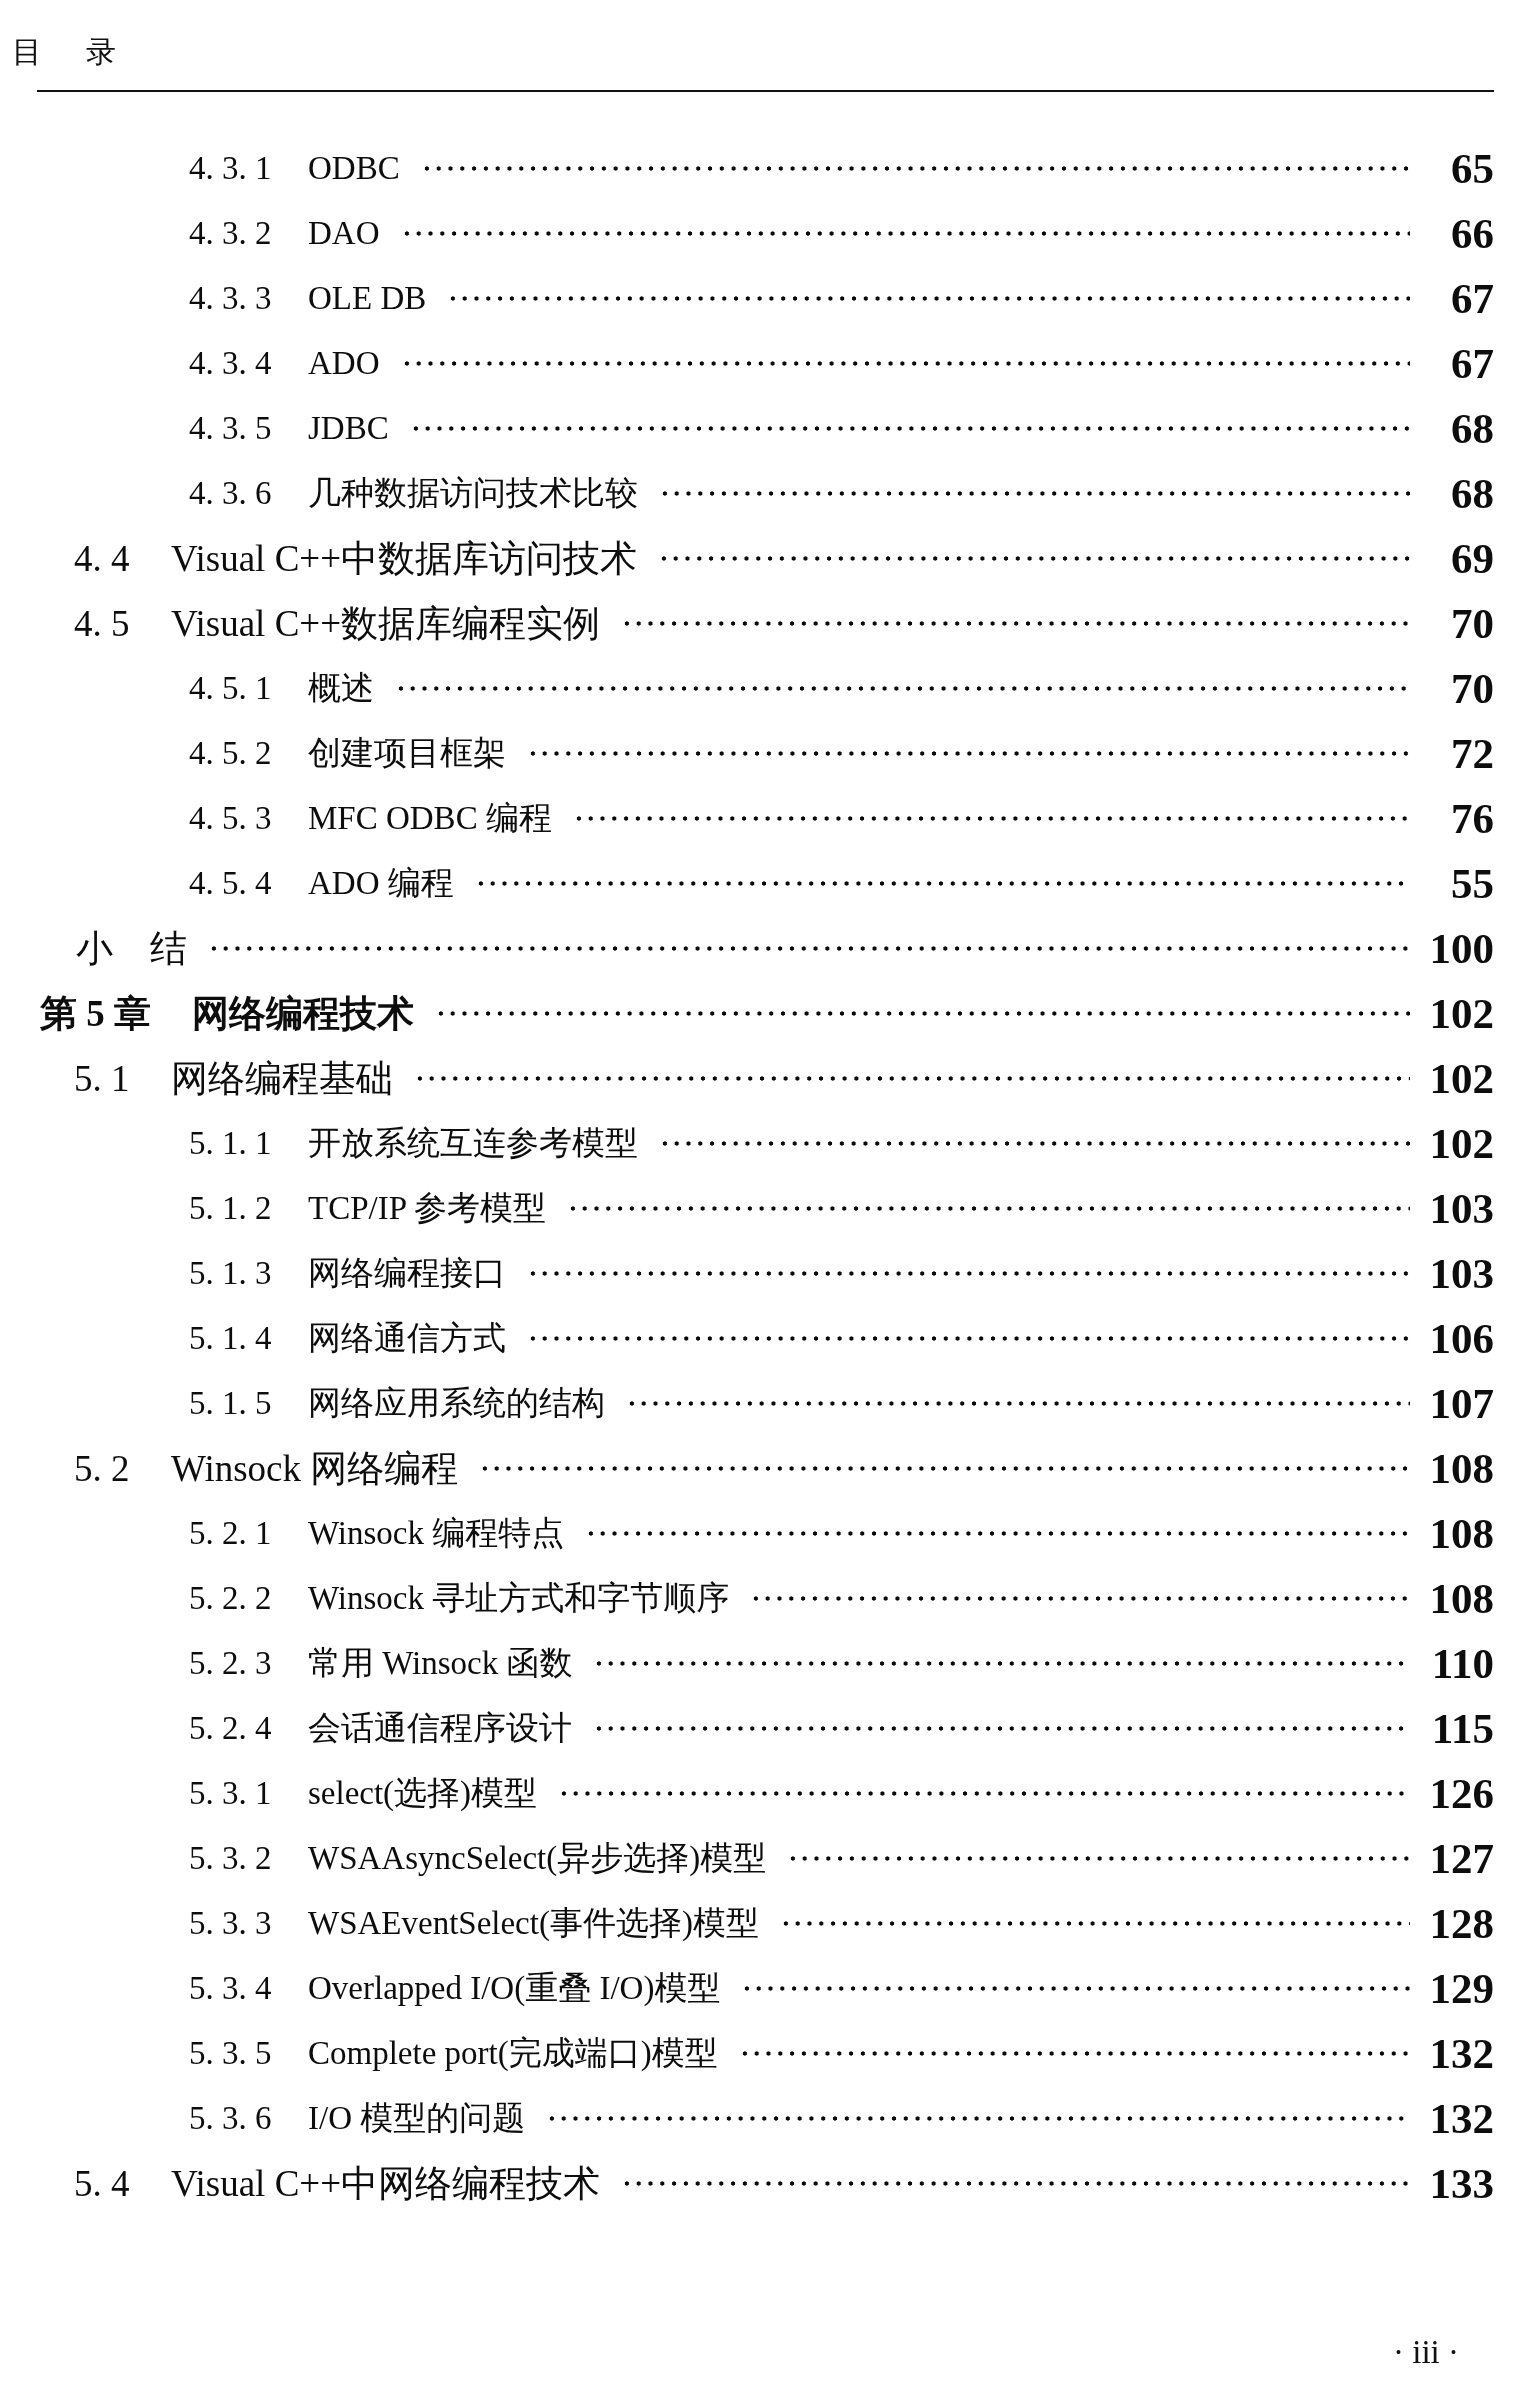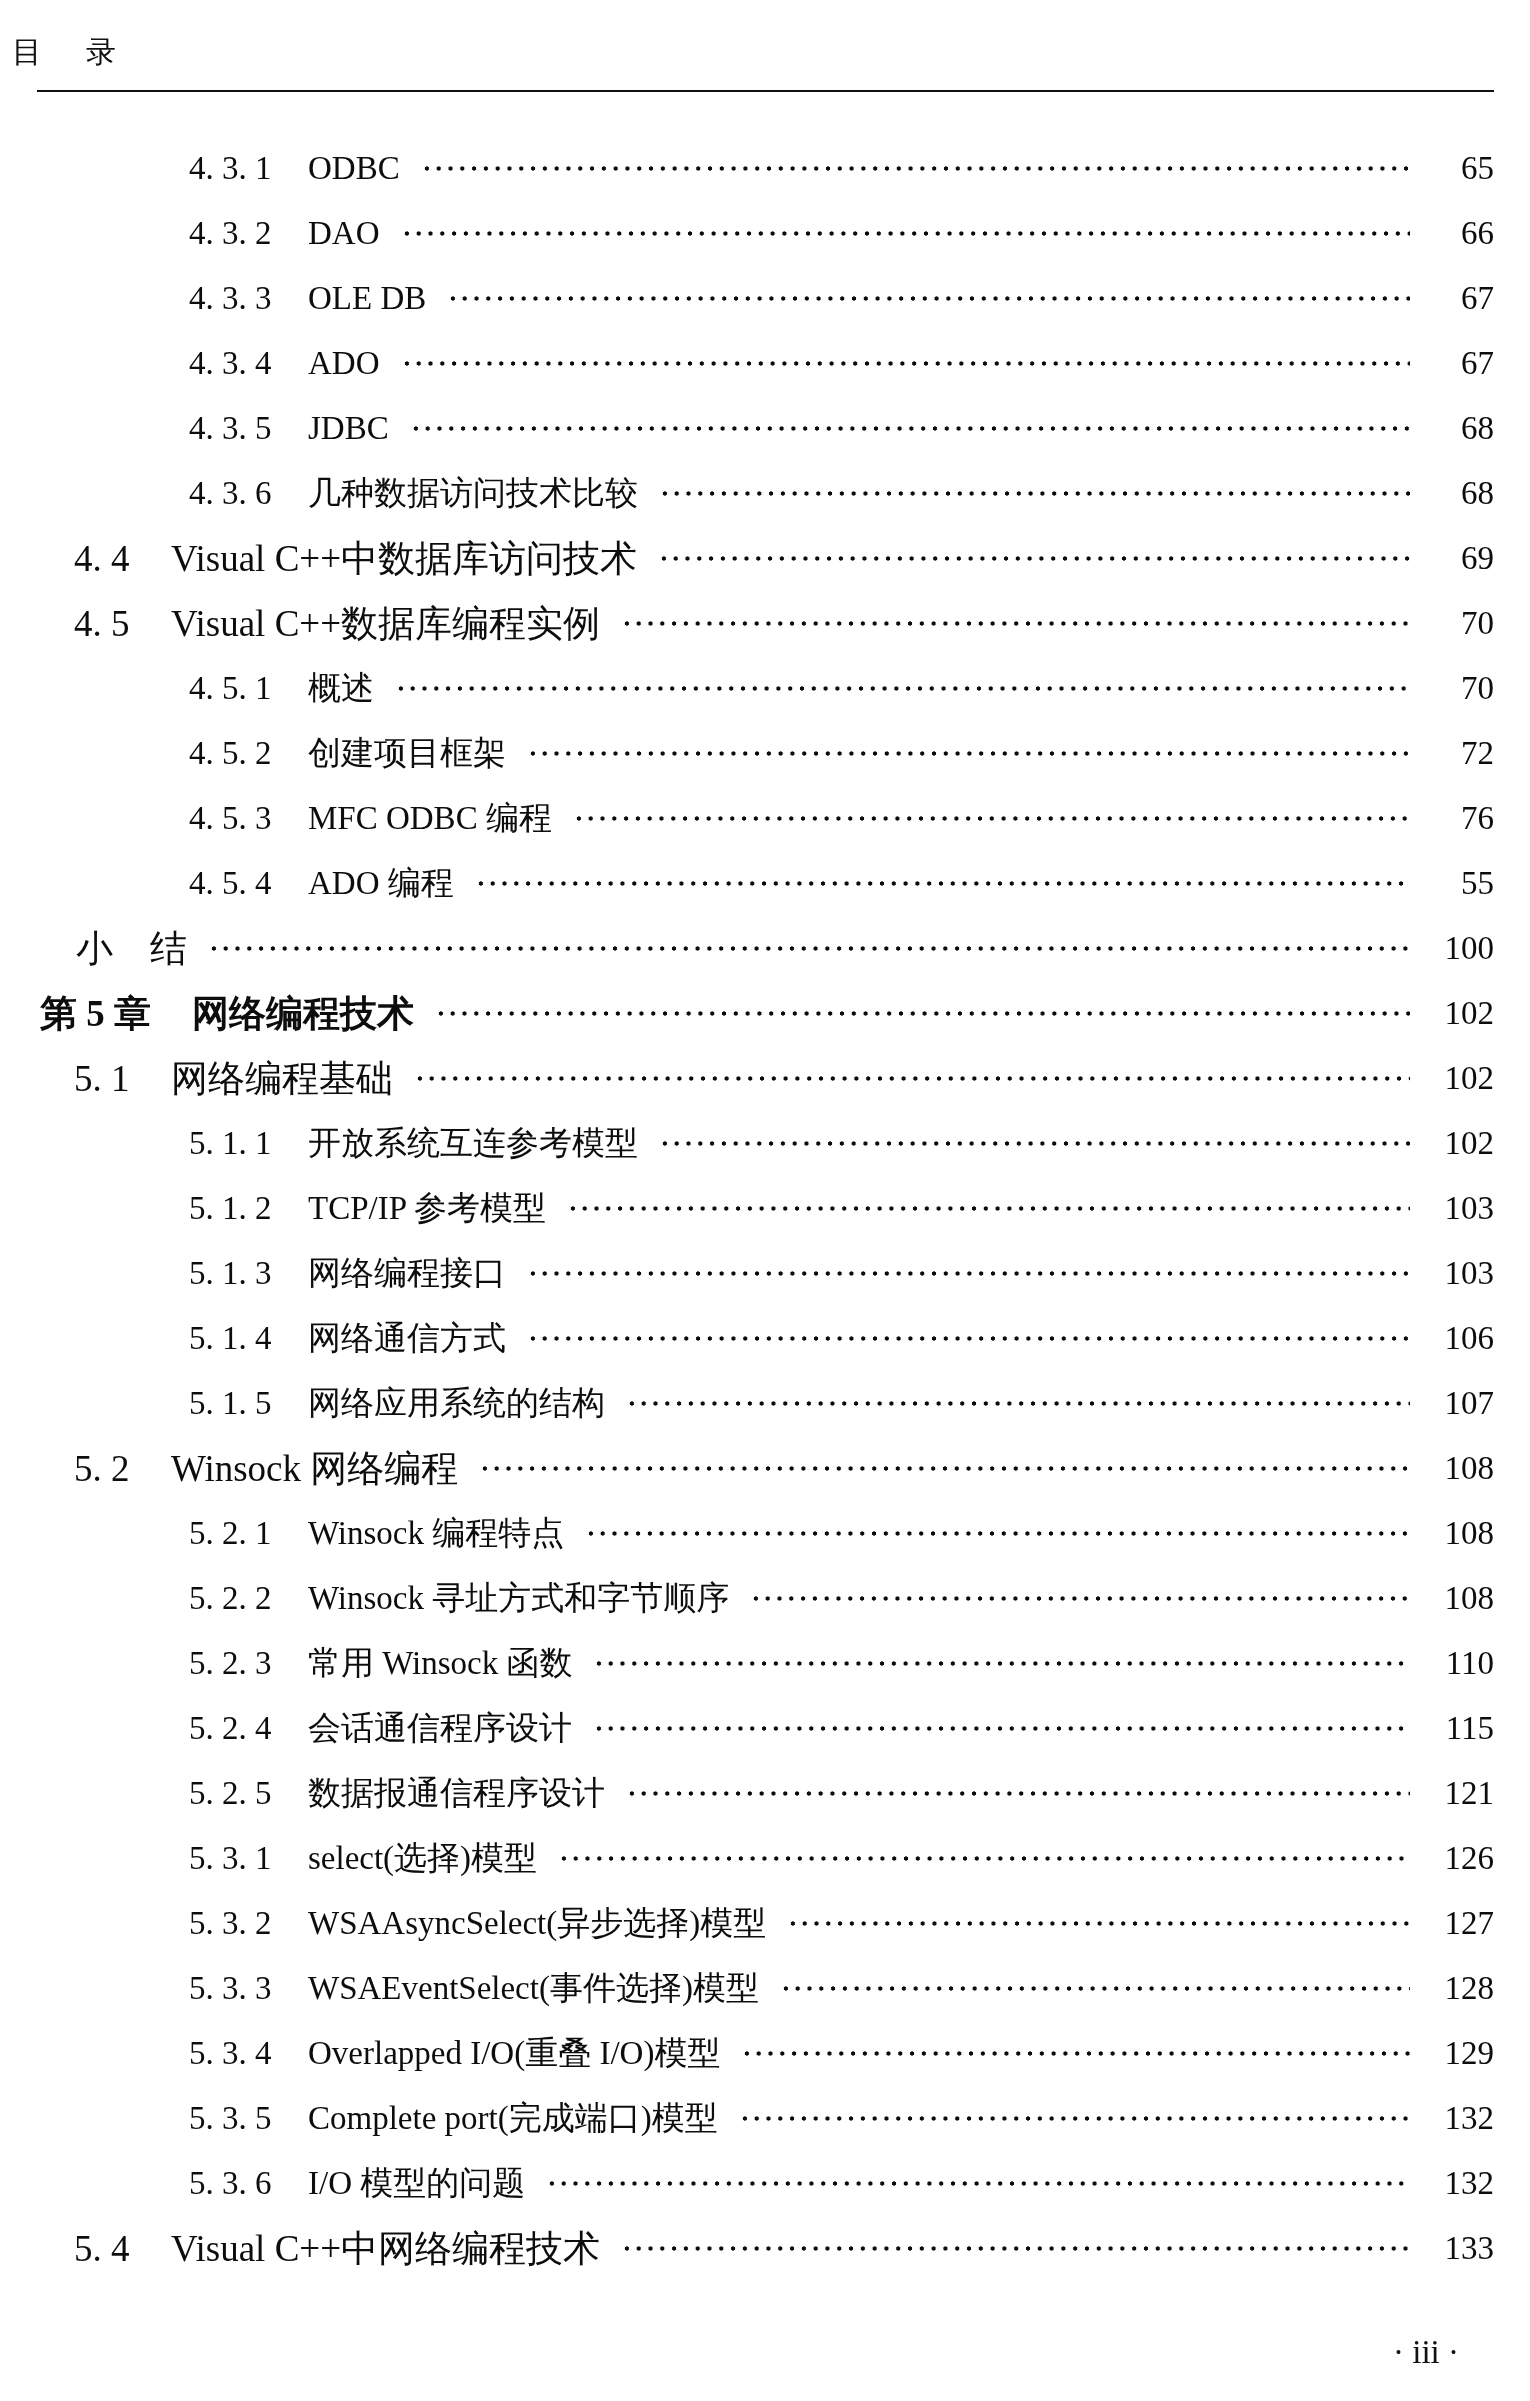--- a/index.html
+++ b/index.html
@@ -39,22 +39,22 @@
     height:35px;
     margin:0 14px 0 21px;
     background-image:radial-gradient(circle,#0a0a0a 1.8px,transparent 2.5px);
     background-size:11.8px 35px;
     background-position:left center;
     background-repeat:repeat-x;
   }
   .row .page-num{
     flex:0 0 auto;min-width:70px;
     text-align:right;
-    font-size:33px;
-    font-weight:normal;
+    font-size:43px;
+    font-weight:bold;
   }
   .row.l3{padding-left:189px;font-size:33px;}
   .row.l3 .num{width:119px;}
   .row.l2{padding-left:56px;font-size:37px;margin-left:18px;}
   .row.l2 .num{width:97px;}
   .row.summary{padding-left:76px;font-size:37px;}
   .row.chapter{padding-left:40px;font-size:37px;font-weight:bold;}
   .row.chapter .num{width:152px;}
   .toc-footer{
     position:absolute;bottom:30px;right:71px;
@@ -217,26 +217,20 @@
         <span class="leader"></span>
         <span class="page-num">110</span>
       </div>
       <div class="row l3">
         <span class="num">5. 2. 4</span>
         <span class="title">会话通信程序设计</span>
         <span class="leader"></span>
         <span class="page-num">115</span>
       </div>
       <div class="row l3">
-        <span class="num">5. 2. 5</span>
-        <span class="title">数据报通信程序设计</span>
-        <span class="leader"></span>
-        <span class="page-num">121</span>
-      </div>
-      <div class="row l3">
         <span class="num">5. 3. 1</span>
         <span class="title">select(选择)模型</span>
         <span class="leader"></span>
         <span class="page-num">126</span>
       </div>
       <div class="row l3">
         <span class="num">5. 3. 2</span>
         <span class="title">WSAAsyncSelect(异步选择)模型</span>
         <span class="leader"></span>
         <span class="page-num">127</span>

